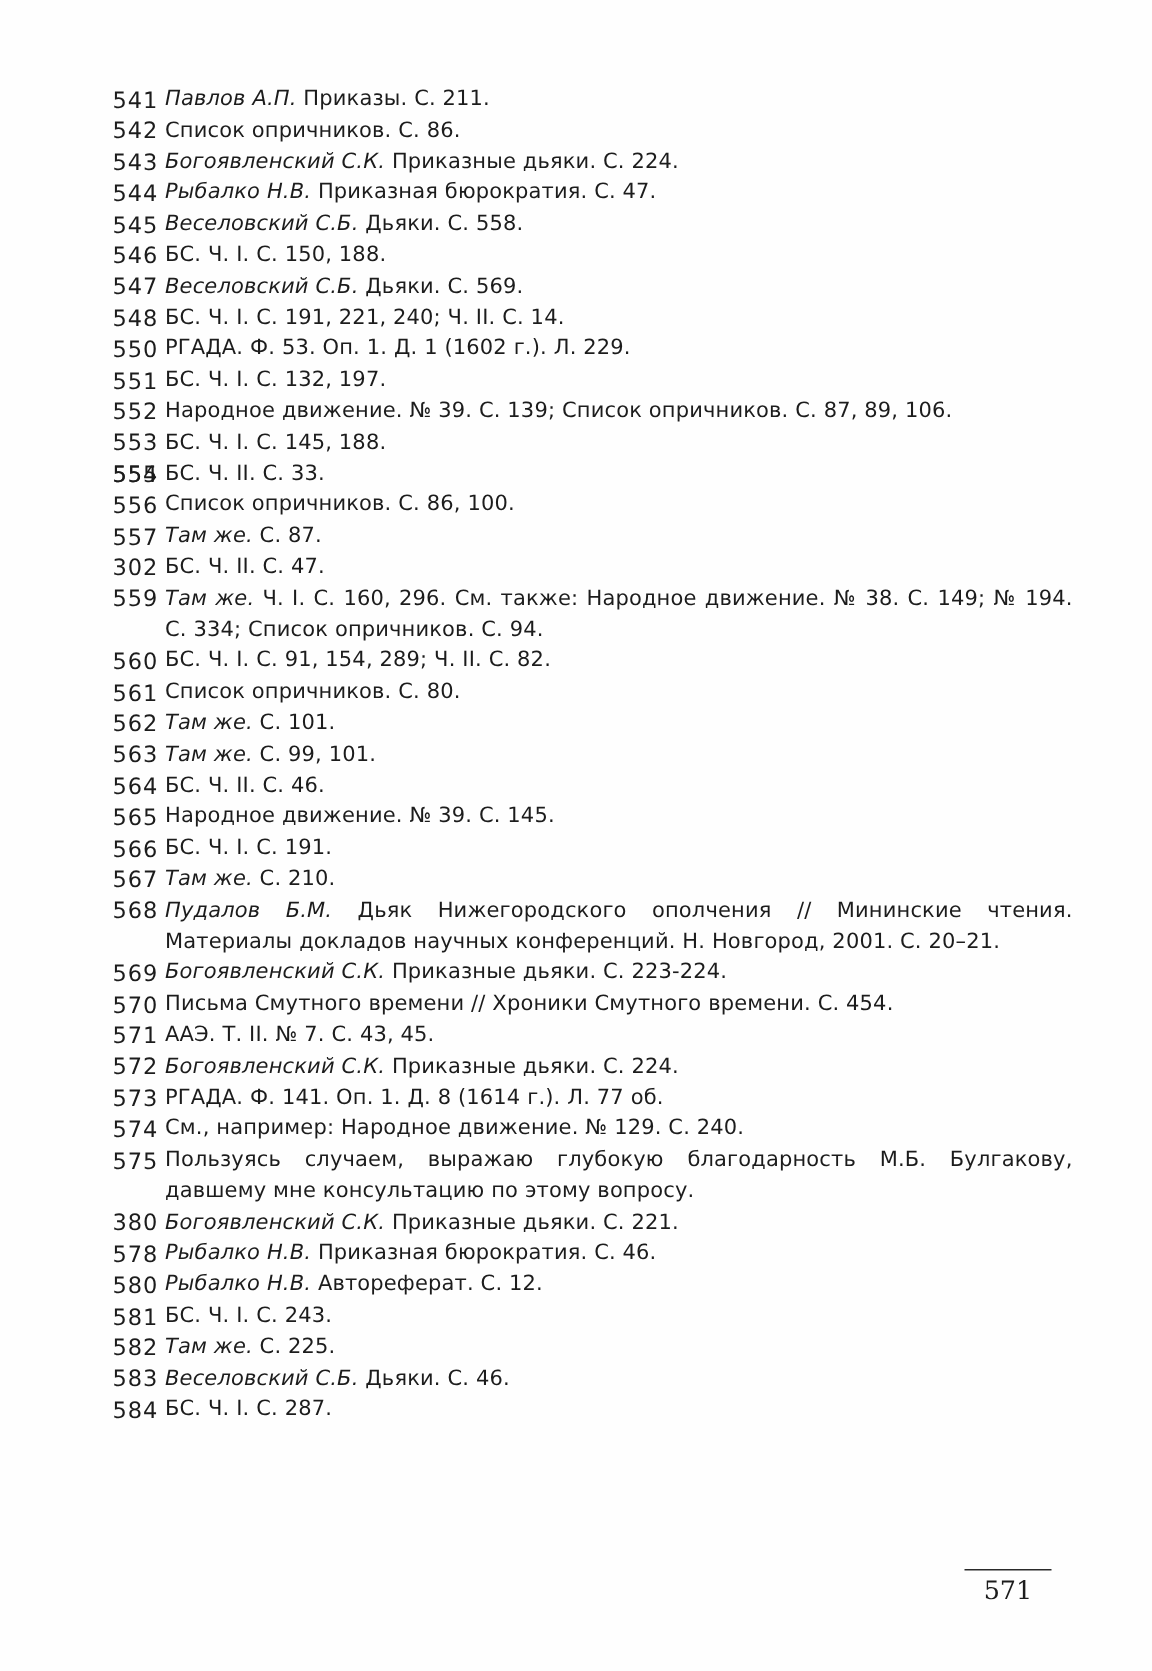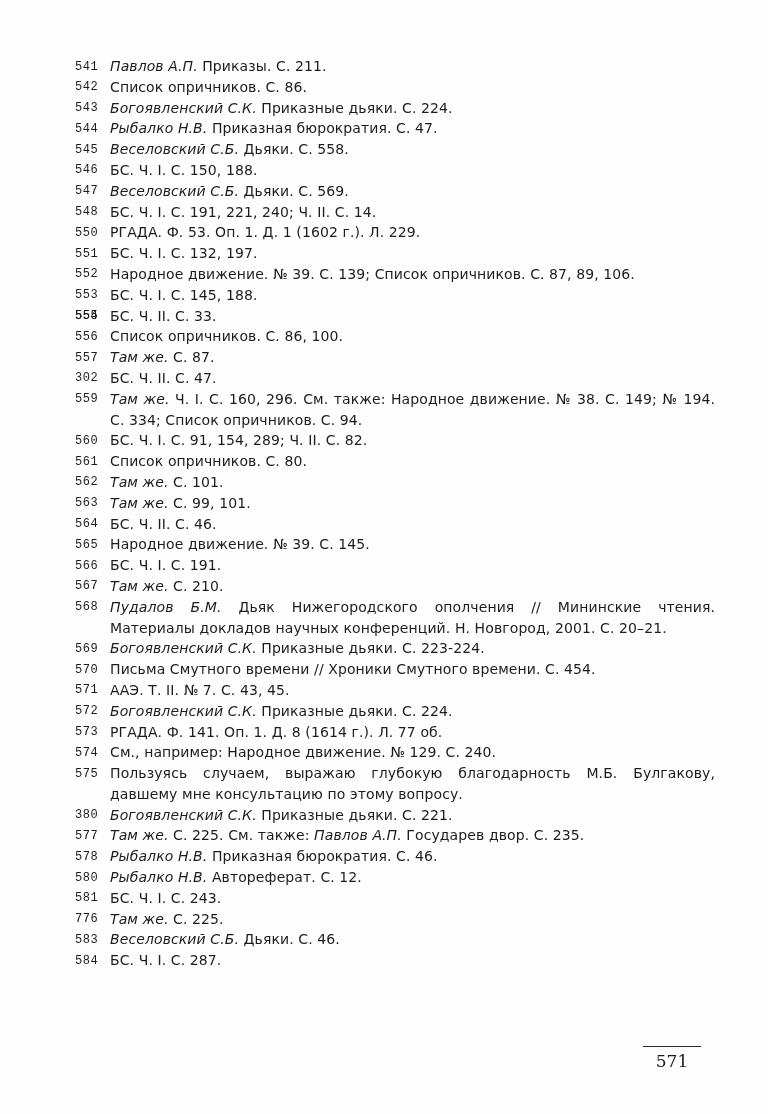--- a/index.html
+++ b/index.html
@@ -27,24 +27,23 @@
     padding-left: 35px;
     font-size: 14px;
     line-height: 20.8px;
     text-align: justify;
     letter-spacing: 0.1px;
   }
   .note .num {
     position: absolute;
     left: 0;
     top: 0.5px;
-    font-size: 12px;
+    font-size: 15px;
     letter-spacing: 0.6px;
     color: #1c1c1c;
-    font-family: Liberation Mono, monospace;
   }
   .note .it {
     font-style: italic;
   }
   .footer {
     position: absolute;
     left: 643px;
     top: 1046px;
     width: 58px;
     text-align: center;
@@ -231,43 +230,39 @@
   <div class="note">
     <span class="num">575</span>
     <span class="body"><span>Пользуясь случаем, выражаю глубокую благодарность М.Б. Булгакову, давшему мне консультацию по этому вопросу.</span></span>
   </div>
 
   <div class="note">
     <span class="num">380</span>
     <span class="body"><span class="it">Богоявленский С.К.</span><span> Приказные дьяки. С. 221.</span></span>
   </div>
 
-  <div class="note">
-    <span class="num">577</span>
-    <span class="body"><span class="it">Там же.</span><span> С. 225. См. также: </span><span class="it">Павлов А.П.</span><span> Государев двор. С. 235.</span></span>
-  </div>
 
   <div class="note">
     <span class="num">578</span>
     <span class="body"><span class="it">Рыбалко Н.В.</span><span> Приказная бюрократия. С. 46.</span></span>
   </div>
 
 
   <div class="note">
     <span class="num">580</span>
     <span class="body"><span class="it">Рыбалко Н.В.</span><span> Автореферат. С. 12.</span></span>
   </div>
 
   <div class="note">
     <span class="num">581</span>
     <span class="body"><span>БС. Ч. I. С. 243.</span></span>
   </div>
 
   <div class="note">
-    <span class="num">776</span>
+    <span class="num">582</span>
     <span class="body"><span class="it">Там же.</span><span> С. 225.</span></span>
   </div>
 
   <div class="note">
     <span class="num">583</span>
     <span class="body"><span class="it">Веселовский С.Б.</span><span> Дьяки. С. 46.</span></span>
   </div>
 
   <div class="note">
     <span class="num">584</span>

